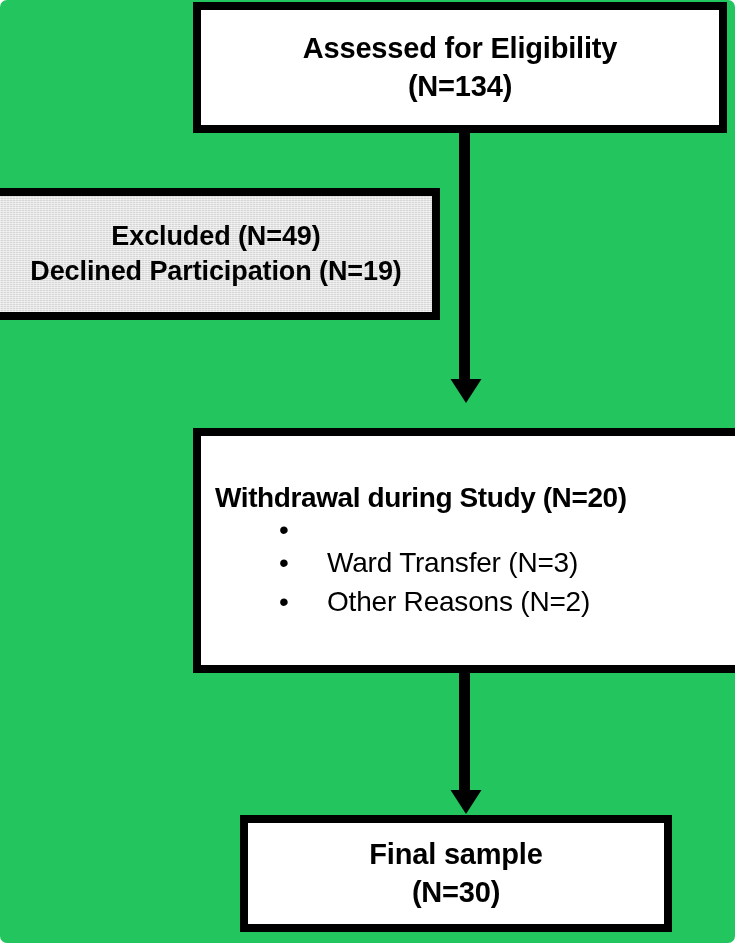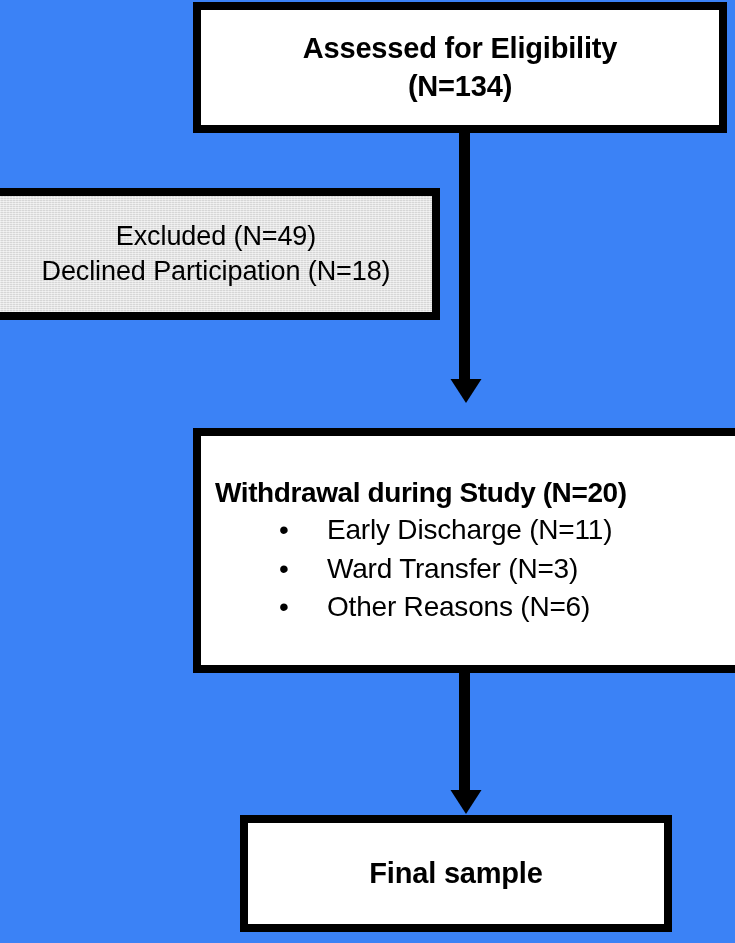--- a/index.html
+++ b/index.html
@@ -8,22 +8,23 @@
     background: #ffffff;
   }
   body {
     font-family: "Liberation Sans", sans-serif;
     -webkit-font-smoothing: antialiased;
   }
   #flowchart {
     position: relative;
     width: 735px;
     height: 943px;
-    background: #3b82f6;
+    background: #22c55e;
     overflow: hidden;
+    border-radius: 7px;
   }
 
   
   .node {
     position: absolute;
     box-sizing: border-box;
     border: 8px solid #000000;
     background: #ffffff;
     display: flex;
     flex-direction: column;
@@ -55,21 +56,21 @@
     top: 188px;
     width: 448px;
     height: 132px;
     background-color: #d6d6d6;
     background-image:
       repeating-linear-gradient(0deg, rgba(255,255,255,0.55) 0 1px, rgba(0,0,0,0) 1px 2px),
       repeating-linear-gradient(90deg, rgba(255,255,255,0.35) 0 1px, rgba(0,0,0,0) 1px 3px);
     font-size: 27px;
     letter-spacing: -0.1px;
   }
-  #box-excluded .node-line { font-weight: normal; }
+  #box-excluded .node-line { font-weight: bold; }
 
   
   #box-withdrawal {
     left: 193px;
     top: 428px;
     width: 572px;
     height: 245px;
     justify-content: center;
     align-items: flex-start;
     padding: 0 10px 0 12px;
@@ -135,45 +136,45 @@
 
   <div class="arrow" id="arrow-assessed-to-withdrawal" style="left:438px; top:133px; width:56px; height:272px;">
     <svg width="56" height="272" viewBox="0 0 56 272" xmlns="http://www.w3.org/2000/svg" aria-hidden="true">
       <rect x="21" y="0" width="11" height="248" fill="#000000"></rect>
       <polygon points="12.5,246 43.5,246 28,270" fill="#000000"></polygon>
     </svg>
   </div>
 
   <div class="node centered" id="box-excluded">
     <div class="node-line">Excluded (N=49)</div>
-    <div class="node-line">Declined Participation (N=18)</div>
+    <div class="node-line">Declined Participation (N=19)</div>
   </div>
 
   <div class="node" id="box-withdrawal">
     <div id="withdrawal-header">Withdrawal during Study (N=20)</div>
     <ul class="bullet-list">
       <li class="bullet-item">
         <span class="bullet-dot">•</span>
-        <span class="bullet-text">Early Discharge (N=11)</span>
       </li>
       <li class="bullet-item">
         <span class="bullet-dot">•</span>
         <span class="bullet-text">Ward Transfer (N=3)</span>
       </li>
       <li class="bullet-item">
         <span class="bullet-dot">•</span>
-        <span class="bullet-text">Other Reasons (N=6)</span>
+        <span class="bullet-text">Other Reasons (N=2)</span>
       </li>
     </ul>
   </div>
 
   <div class="arrow" id="arrow-withdrawal-to-final" style="left:438px; top:673px; width:56px; height:142px;">
     <svg width="56" height="142" viewBox="0 0 56 142" xmlns="http://www.w3.org/2000/svg" aria-hidden="true">
       <rect x="21" y="0" width="11" height="119" fill="#000000"></rect>
       <polygon points="12.5,117 43.5,117 28,141" fill="#000000"></polygon>
     </svg>
   </div>
 
   <div class="node centered" id="box-final">
     <div class="node-line bold">Final sample</div>
+    <div class="node-line bold">(N=30)</div>
   </div>
 
 </div>
 
 </body></html>

